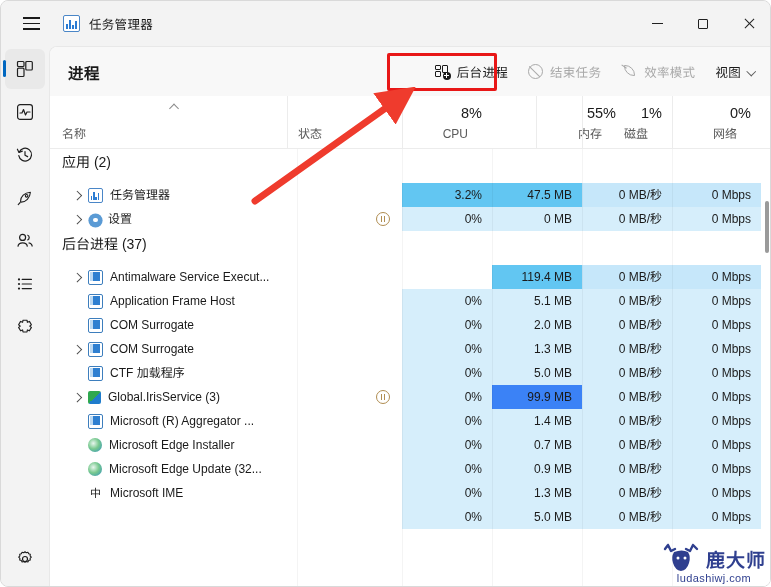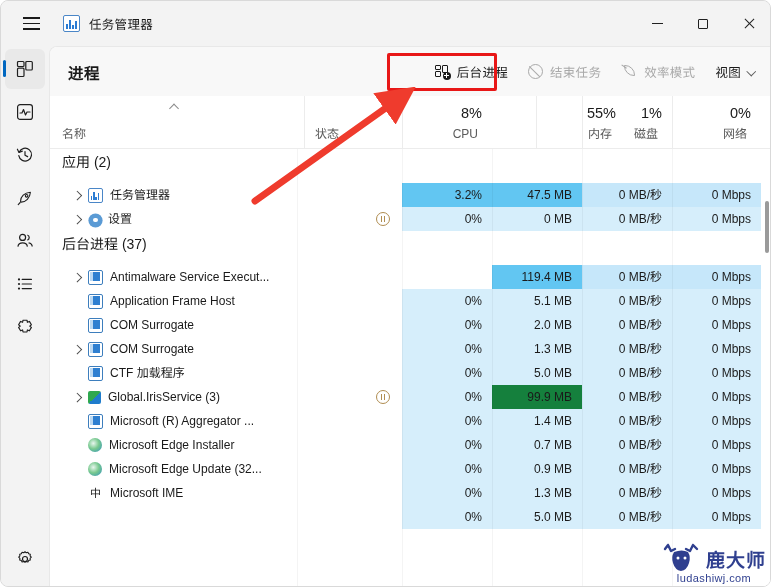--- a/index.html
+++ b/index.html
@@ -174,21 +174,21 @@
     background: #ffffff;
   }
   .th {
     position: absolute; top: 0; height: 53px;
     border-left: 1px solid #ececec;
     font-size: 12px; color: #5b5b5b;
     cursor: pointer;
   }
   .th:first-child { border-left: none; }
   .th .lbl { position: absolute; bottom: 8px; }
-  .th.num .lbl { right: 14px; text-align: right; }
+  .th.num .lbl { right: 24px; text-align: right; }
   .th .pct {
     position: absolute; right: 10px; top: 9px;
     font-size: 14.5px; color: #1a1a1a;
   }
   .th.name .lbl { left: 12px; }
   .th.status .lbl { left: 10px; }
   .sort-caret {
     position: absolute; top: 6px; left: 50%; transform: translateX(-50%);
     width: 9px; height: 9px;
   }
@@ -268,21 +268,21 @@
     border-radius: 50%;
     background: radial-gradient(circle at 38% 38%, #e8f6ee 0%, #79c98f 45%, #2b8fbd 100%);
     width: 14px; height: 14px;
   }
   .pico.ime {
     font-size: 11px; line-height: 15px; text-align: center;
     color: #1a1a1a; font-family: "DejaVu Sans", sans-serif;
   }
   .heat1 { background: #d6eefb; }
   .heat2 { background: #c6e7fa; }
-  .heat3 { background: #15803d; }
+  .heat3 { background: #3b82f6; }
   .heat4 { background: #62c6f2; }
 
   .statuscell { position: absolute; top: 0; height: 24px; }
   .pause {
     position: absolute; right: 12px; top: 5px;
     width: 14px; height: 14px; border: 1.2px solid #b08d51; border-radius: 50%;
   }
   .pause:before, .pause:after {
     content:''; position:absolute; top: 3px; width: 1.3px; height: 6px; background: #b08d51;
   }
@@ -461,21 +461,21 @@
 
       </div>
     </div>
 
     <div class="tbl">
       <div class="thead" id="thead">
           <div class="th name" style="left: 0px; width: 247px;">
             <div class="sort-caret"></div>
             <div class="lbl">名称</div>
           </div>
-          <div class="th status" style="left: 254px; width: 105px;">
+          <div class="th status" style="left: 237px; width: 105px;">
             <div class="lbl">状态</div>
           </div>
           <div class="th num" style="left: 352px; width: 90px;">
             <div class="pct">8%</div>
             <div class="lbl">CPU</div>
           </div>
           <div class="th num" style="left: 442px; width: 90px; margin-left: 44px;">
             <div class="pct">55%</div>
             <div class="lbl">内存</div>
           </div>

